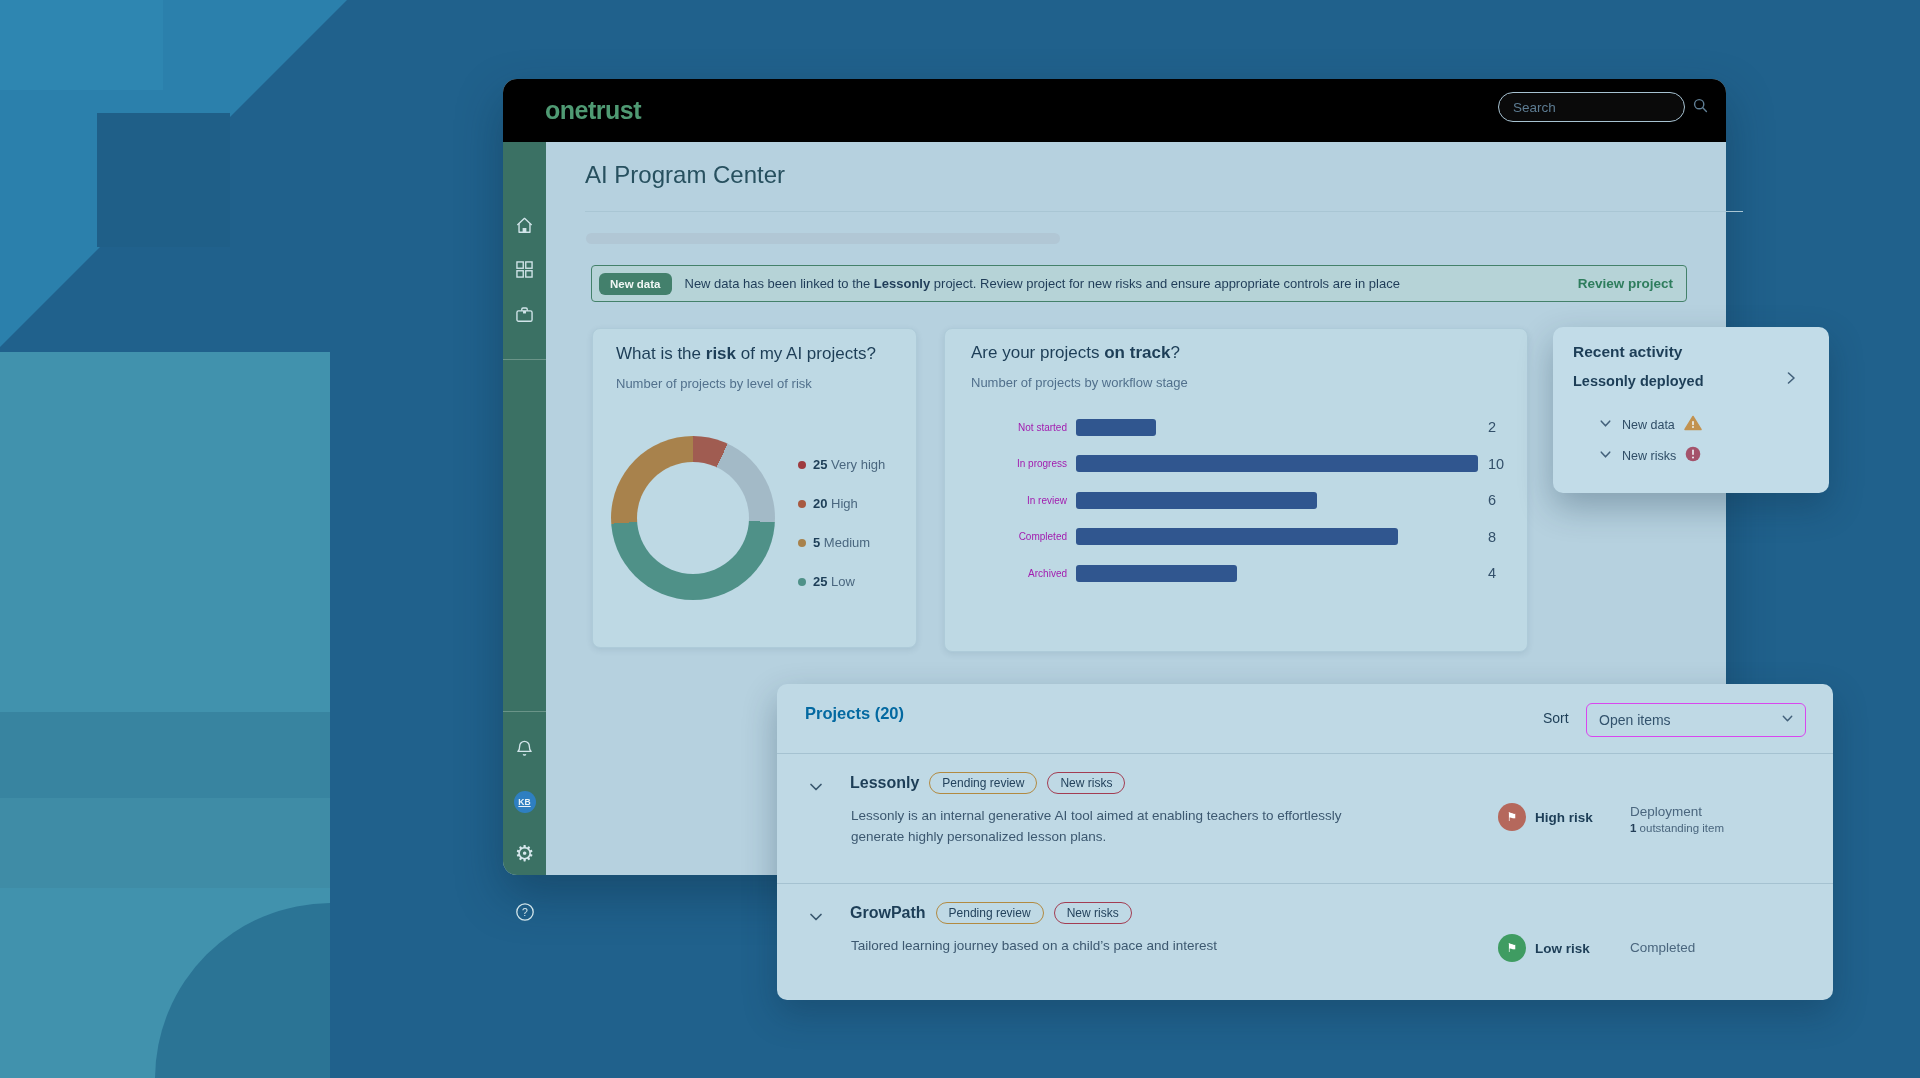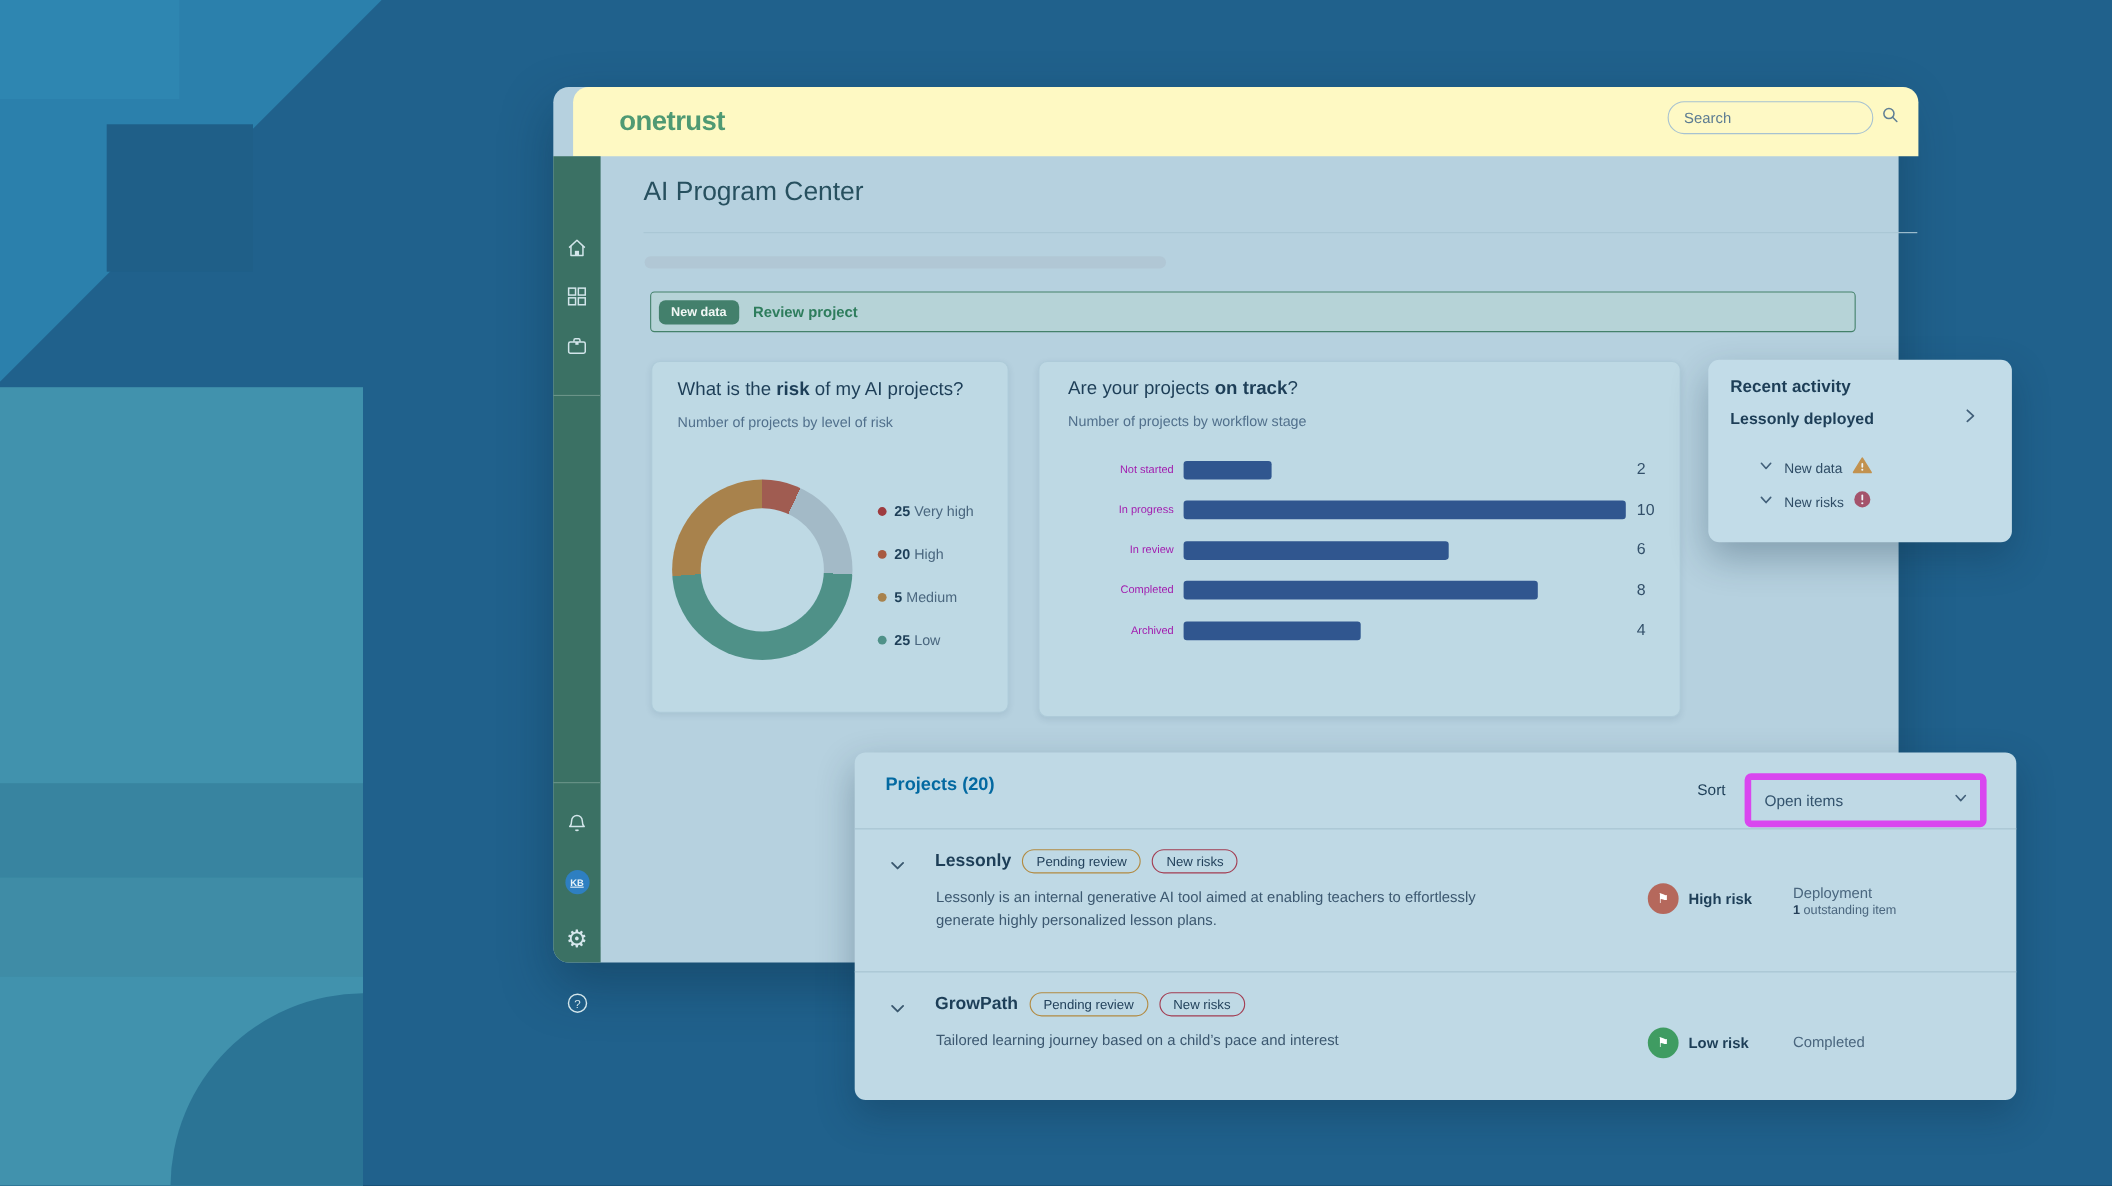--- a/index.html
+++ b/index.html
@@ -12,22 +12,22 @@
     clip-path:polygon(0 0,347px 0,0 347px);}
   .bg-corner{left:0;top:0;width:163px;height:90px;}
   .bg-square{left:97px;top:113px;width:133px;height:134px;}
   .bg-teal{left:0;top:352px;width:330px;height:726px;overflow:hidden;}
   .bg-band1{left:0;top:360px;width:330px;height:86px;}
   .bg-band2{left:0;top:446px;width:330px;height:90px;}
   .bg-qcircle{position:absolute;left:155px;top:551px;width:352px;height:352px;border-radius:50%;}
   
   .window{left:503px;top:79px;width:1223px;height:796px;border-radius:14px;
     background:#b6d1df;box-shadow:0 20px 46px rgba(8,38,58,.35);}
-  .topbar{position:absolute;left:0;top:0;width:100%;height:63px;background:#fef9c3;
-    border-radius:14px 14px 0 0;margin-left:18px;}
+  .topbar{position:absolute;left:0;top:0;width:100%;height:63px;background:#000000;
+    border-radius:14px 14px 0 0;}
   .logo{position:absolute;left:42px;top:17px;font-size:25px;font-weight:700;
     letter-spacing:-.5px;color:#4f9a73;}
   .searchbox{position:absolute;left:995px;top:13px;width:187px;height:30px;
     border:1px solid #a7c2d1;border-radius:15px;display:flex;align-items:center;
     padding:0 12px;box-sizing:border-box;background:rgba(255,255,255,.04);}
   .searchbox input{flex:1;border:none;background:transparent;outline:none;
     font-size:13.5px;color:#3f5d77;font-family:inherit;}
   .searchbox input::placeholder{color:#5d7c92;opacity:1;}
   
   .sidebar{position:absolute;left:0;top:63px;width:43px;height:733px;background:#3b7164;
@@ -76,22 +76,22 @@
   .activity{left:1553px;top:327px;width:276px;height:166px;}
   .act-title{position:absolute;left:20px;top:16px;font-size:15.5px;font-weight:600;color:#1d3e57;}
   .act-event{position:absolute;left:20px;top:46px;font-size:14.5px;font-weight:700;color:#1d3e57;}
   .act-chev{position:absolute;left:230px;top:43px;cursor:pointer;}
   .act-row{position:absolute;left:45px;display:flex;align-items:center;gap:9px;}
   .act-label{font-size:12.5px;color:#2f4d66;}
   
   .projects{left:777px;top:684px;width:1056px;height:316px;background:#bfd9e5;}
   .proj-header{position:absolute;left:28px;top:20px;font-size:16.5px;font-weight:700;color:#0369a1;}
   .sort-label{position:absolute;left:766px;top:26px;font-size:14px;font-weight:500;color:#1d3e57;}
-  .sort-dd{position:absolute;left:809px;top:19px;width:220px;height:49px;box-sizing:border-box;
-    border:6px solid #d946ef;border-radius:6px;display:flex;align-items:center;
+  .sort-dd{position:absolute;left:809px;top:19px;width:220px;height:34px;box-sizing:border-box;
+    border:1px solid #d946ef;border-radius:6px;display:flex;align-items:center;
     padding:0 10px 0 12px;cursor:pointer;}
   .sort-value{flex:1;font-size:14px;color:#33536d;}
   .proj-div{position:absolute;left:0;width:1056px;height:1px;background:#a5c2d1;}
   .proj-chev{position:absolute;left:30px;cursor:pointer;}
   .proj-name-row{position:absolute;left:73px;display:flex;align-items:center;gap:10px;}
   .proj-name{font-size:16px;font-weight:700;color:#1d3e57;}
   .pill{border:1.5px solid;border-radius:13px;padding:3px 12px;font-size:12px;color:#23425c;}
   .proj-desc{position:absolute;left:74px;width:520px;font-size:13.5px;line-height:1.55;color:#3c5870;}
   .risk-chip{position:absolute;display:flex;align-items:center;gap:9px;}
   .risk-circle{width:28px;height:28px;border-radius:50%;display:flex;align-items:center;
@@ -181,20 +181,21 @@
           </svg></span>
       </div>
     </div>
 
     <div class="page-title">AI Program Center</div>
     <div class="title-div"></div>
     <div class="skeleton"></div>
 
     <div class="banner">
       <span class="banner-badge">New data</span>
+      <span class="banner-msg" id="banner-msg">New data has been linked to the <b>Lessonly</b> project. Review project for new risks and ensure appropriate controls are in place</span>
       <span class="banner-link">Review project</span>
     </div>
 
     <div class="card" style="left:89px;top:249px;width:325px;height:320px;">
       <div class="card-title" style="left:23px;top:15px;" id="donut-title">What is the <b>risk</b> of my AI projects?</div>
       <div class="card-sub" style="left:23px;top:47px;">Number of projects by level of risk</div>
       <div class="donut" id="donut" style="background: conic-gradient(rgb(160, 92, 81) 0deg, rgb(160, 92, 81) 25deg, rgb(163, 186, 199) 25deg, rgb(163, 186, 199) 93deg, rgb(79, 145, 136) 93deg, rgb(79, 145, 136) 266deg, rgb(168, 130, 76) 266deg, rgb(168, 130, 76) 360deg);">
         <div class="donut-hole"></div>
       </div>
       <div class="legend" id="donut-legend">

